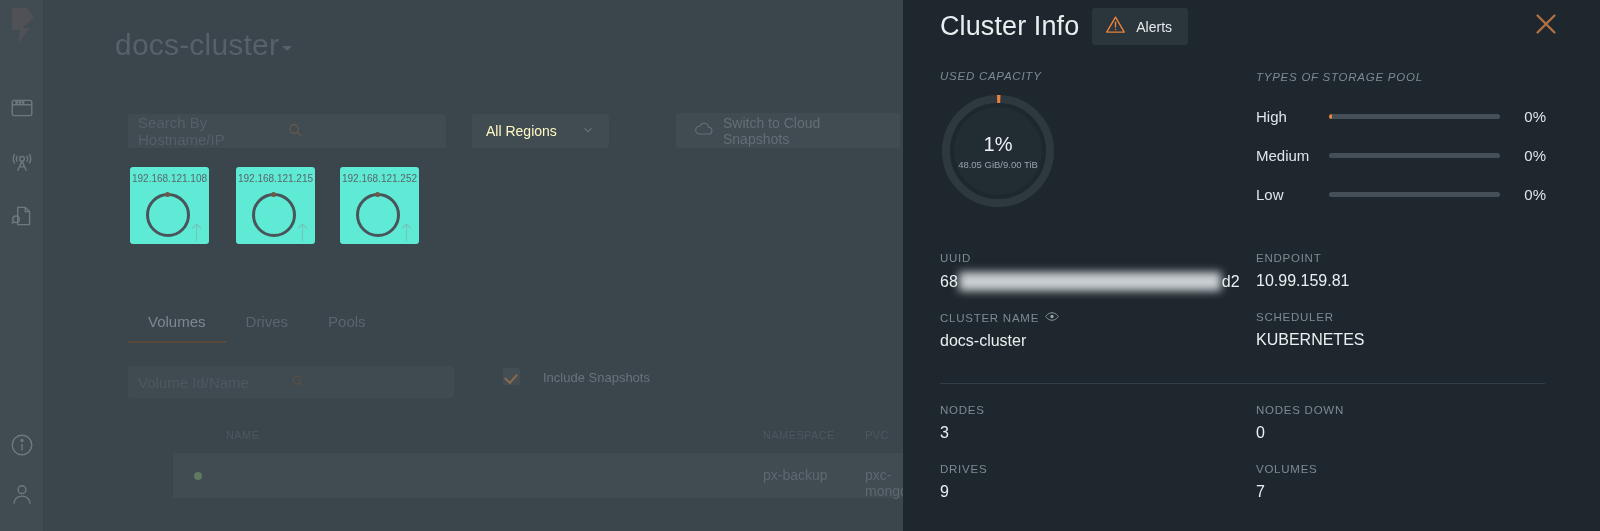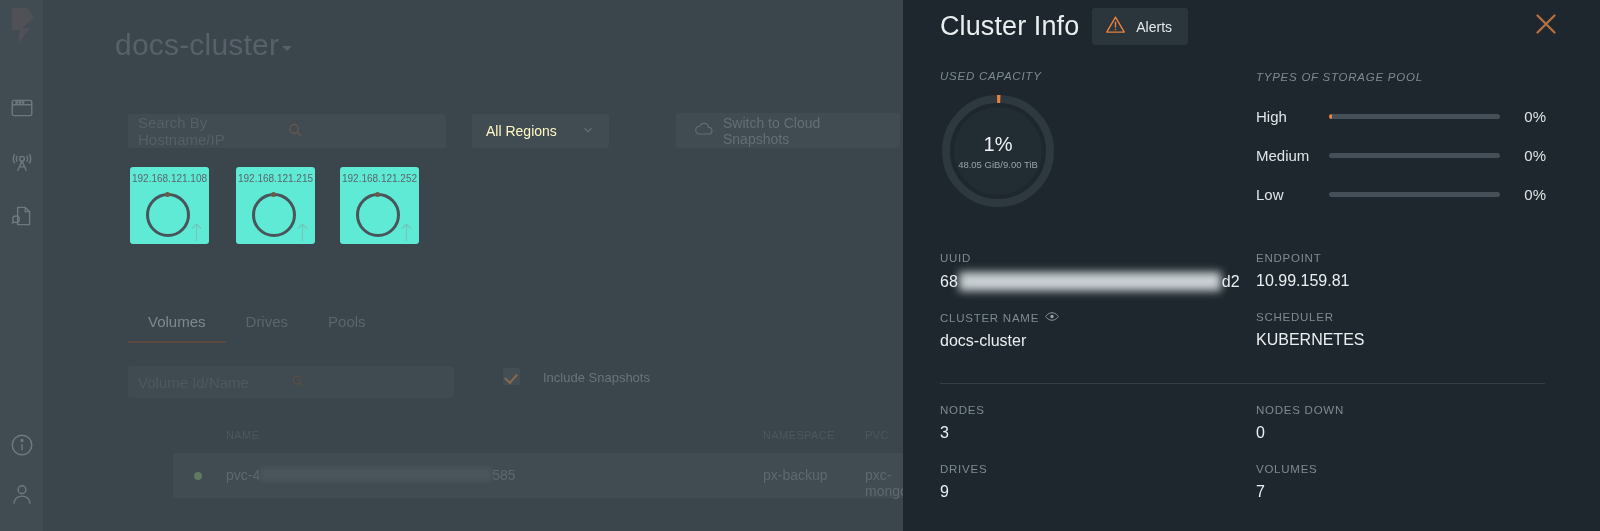--- a/index.html
+++ b/index.html
@@ -361,23 +361,20 @@
     </div>
 
     <div class="tbl-head">
       <span style="left:53px;top:8px">NAME</span>
       <span style="left:590px;top:8px">NAMESPACE</span>
       <span style="left:692px;top:8px">PVC</span>
     </div>
 
     <div class="tbl-row">
       <div class="statusdot"></div>
-      <div class="cell" style="left:53px">
-        <span>pvc-4</span><span class="redact" style="width:232px"></span><span>585</span>
-      </div>
       <div class="cell" style="left:590px">px-backup</div>
       <div class="cell" style="left:692px">pxc-mongodb-</div>
     </div>
   </div>
 
   <div class="panel">
 
     <div class="panel-head">
       <div class="panel-title">Cluster Info</div>
       <div class="alerts-btn">

